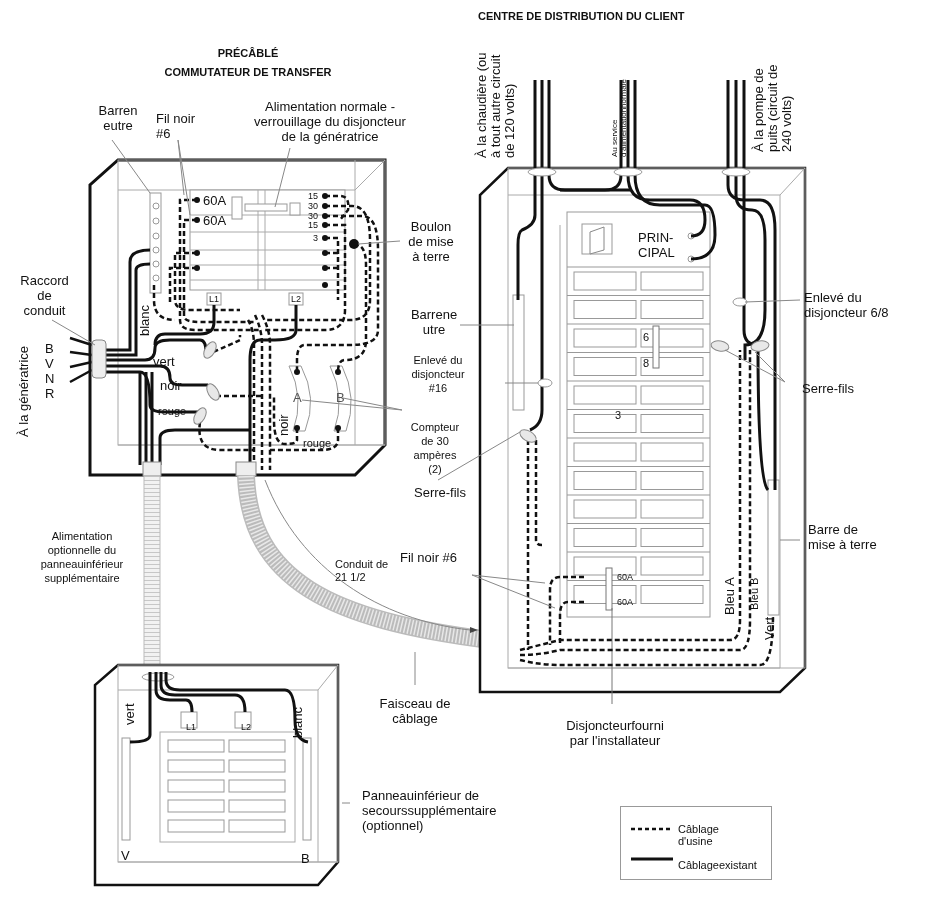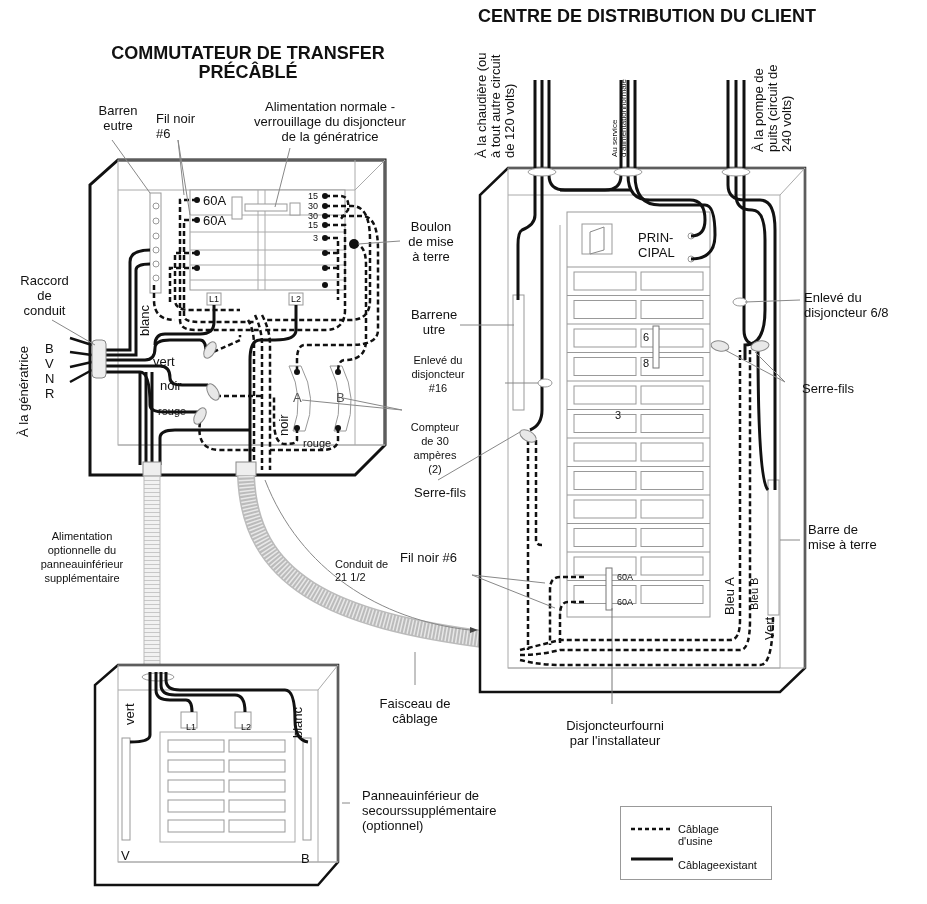--- a/index.html
+++ b/index.html
@@ -1,19 +1,19 @@
 <!DOCTYPE html>
 <html><head>
 <meta charset="utf-8">
 <style>
   html,body{margin:0;padding:0;background:#ffffff;}
   body{width:927px;height:904px;position:relative;overflow:hidden;font-family:"Liberation Sans",sans-serif;color:#111;}
   svg{position:absolute;left:0;top:0;}
   .lbl{position:absolute;font-size:13px;line-height:15px;color:#111;white-space:nowrap;}
-  .ttl{position:absolute;font-weight:bold;font-size:18px;line-height:19px;text-align:center;white-space:nowrap;color:#111;}
+  .ttl{position:absolute;font-weight:bold;font-size:11px;line-height:19px;text-align:center;white-space:nowrap;color:#111;}
   .c{text-align:center;}
   .r{text-align:right;}
   .rot{transform-origin:0 0;transform:rotate(-90deg);}
   .small{font-size:11px;line-height:12px;}
   .tiny{font-size:9px;line-height:10px;}
   .legend{position:absolute;left:620px;top:806px;width:150px;height:72px;border:1px solid #999;background:#fff;}
   .legend .row{position:absolute;left:10px;font-size:11px;line-height:12px;}
 </style>
 </head>
 <body>
@@ -303,22 +303,22 @@
     <line x1="785" y1="382" x2="755" y2="352"></line>
     <line x1="800" y1="540" x2="780" y2="540"></line>
     <line x1="472" y1="575" x2="545" y2="583"></line>
     <line x1="472" y1="575" x2="555" y2="608"></line>
     <line x1="415" y1="685" x2="415" y2="652"></line>
     <line x1="342" y1="803" x2="350" y2="803"></line>
   </g>
 </svg>
 
 <div class="ttl" style="left:98px;top:44px;width:300px;">
+  <div>PRÉCÂBLÉ</div>
   <div>COMMUTATEUR DE TRANSFER</div>
-  <div>PRÉCÂBLÉ</div>
 </div>
 <div class="ttl" style="left:478px;top:7px;">CENTRE DE DISTRIBUTION DU CLIENT</div>
 
 <div class="lbl c" style="left:70px;top:103px;width:50px;margin-left:23px;">
   <div>Barren</div>
   <div>eutre</div>
 </div>
 <div class="lbl" style="left:156px;top:111px;">
   <div>Fil noir</div>
   <div>#6</div>

